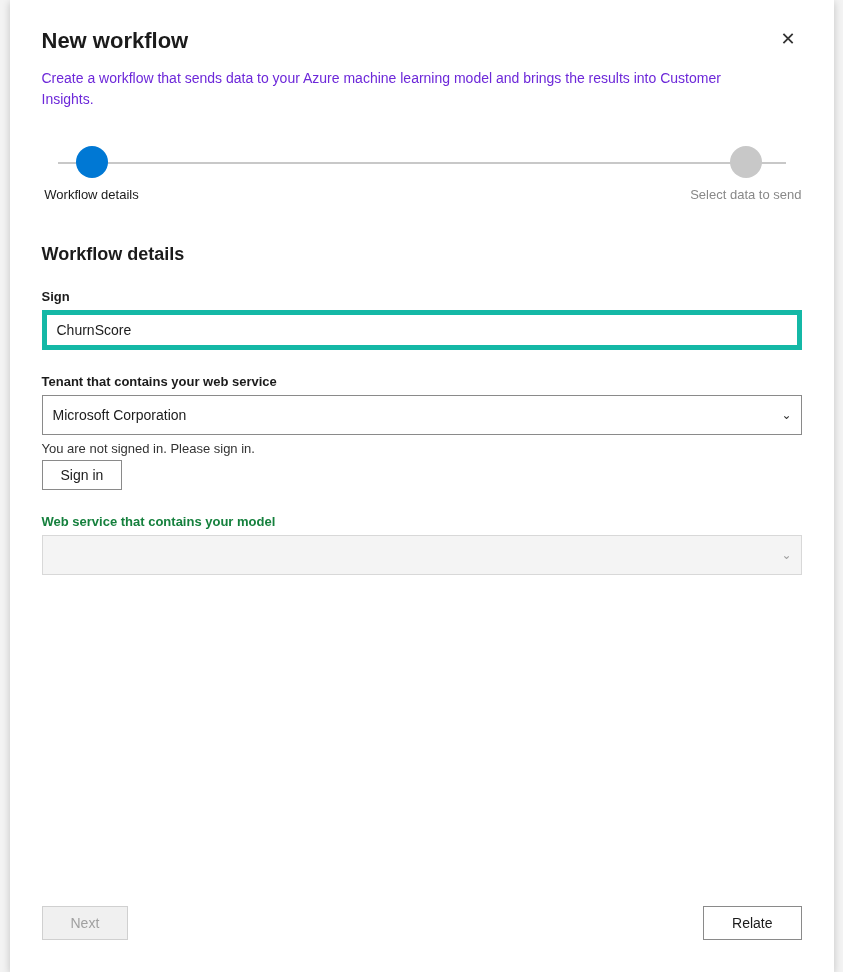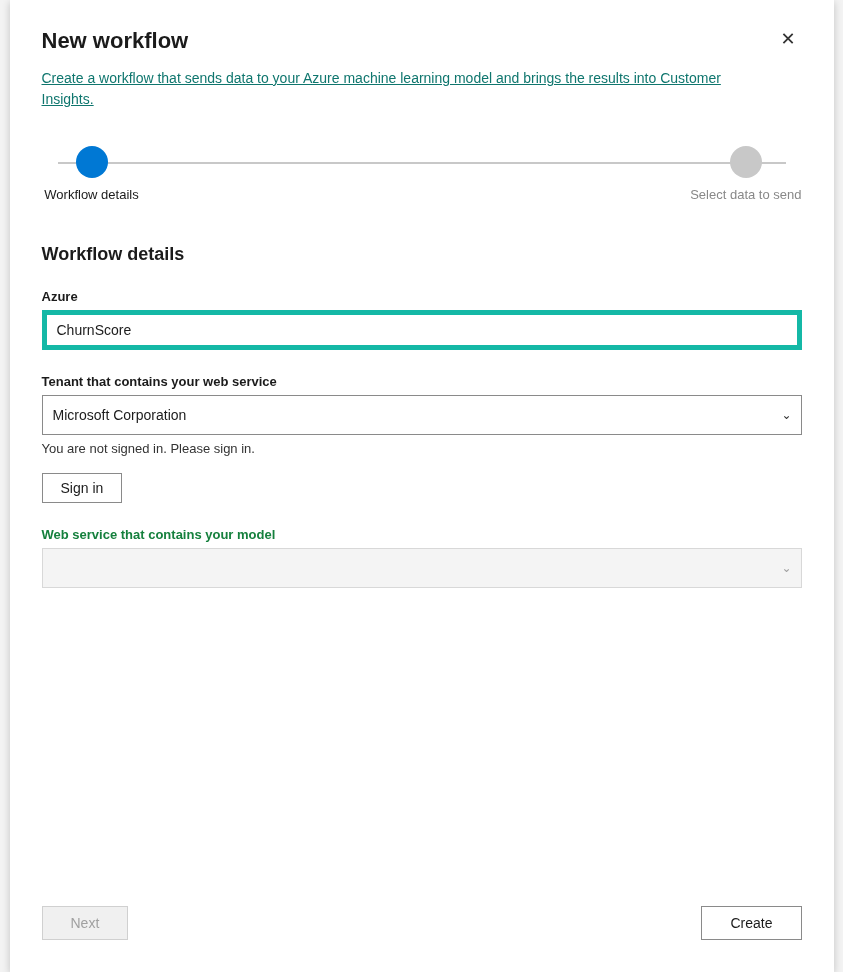--- a/index.html
+++ b/index.html
@@ -46,25 +46,24 @@
       border: none;
       cursor: pointer;
       font-size: 18px;
       color: #333;
       padding: 2px 6px;
       line-height: 1;
     }
 
     .dialog-description {
       font-size: 14px;
-      color: #0f766e;
+      color: #6d28d9;
       line-height: 1.5;
       margin-bottom: 36px;
       max-width: 680px;
-      text-decoration: underline;
     }
 
     
     .stepper {
       display: flex;
       align-items: flex-start;
       margin-bottom: 40px;
       position: relative;
     }
 
@@ -208,21 +207,20 @@
     }
 
     .sign-in-btn {
       background: #ffffff;
       border: 1px solid #8a8a8a;
       padding: 6px 18px;
       font-size: 14px;
       cursor: pointer;
       color: #1b1b1b;
       font-weight: 400;
-      margin-top: 13px;
     }
 
     
     .dialog-footer {
       margin-top: auto;
       padding-top: 32px;
       display: flex;
       justify-content: space-between;
       align-items: center;
     }
@@ -278,21 +276,21 @@
       </div>
 
 
     </div>
   </div>
 
   <div class="form-section">
     <h2 class="section-title">Workflow details</h2>
 
     <div class="field-group">
-      <label class="field-label">Azure</label>
+      <label class="field-label">Sign</label>
       <input type="text" class="text-input" value="ChurnScore" style="">
     </div>
 
     <div class="field-group">
       <label class="field-label">Tenant that contains your web service</label>
       <div class="select-wrapper">
         <select class="select-field">
           <option>Microsoft Corporation</option>
         </select>
         <span class="chevron-icon">⌄</span>
@@ -309,16 +307,16 @@
         </select>
         <span class="chevron-icon disabled">⌄</span>
       </div>
     </div>
 
   </div>
 
   <div class="dialog-footer">
     <button class="next-btn" disabled="">Next</button>
     <div class="spacer"></div>
-    <button class="cancel-btn">Create</button>
+    <button class="cancel-btn">Relate</button>
   </div>
 
 </div>
 
 </body></html>

